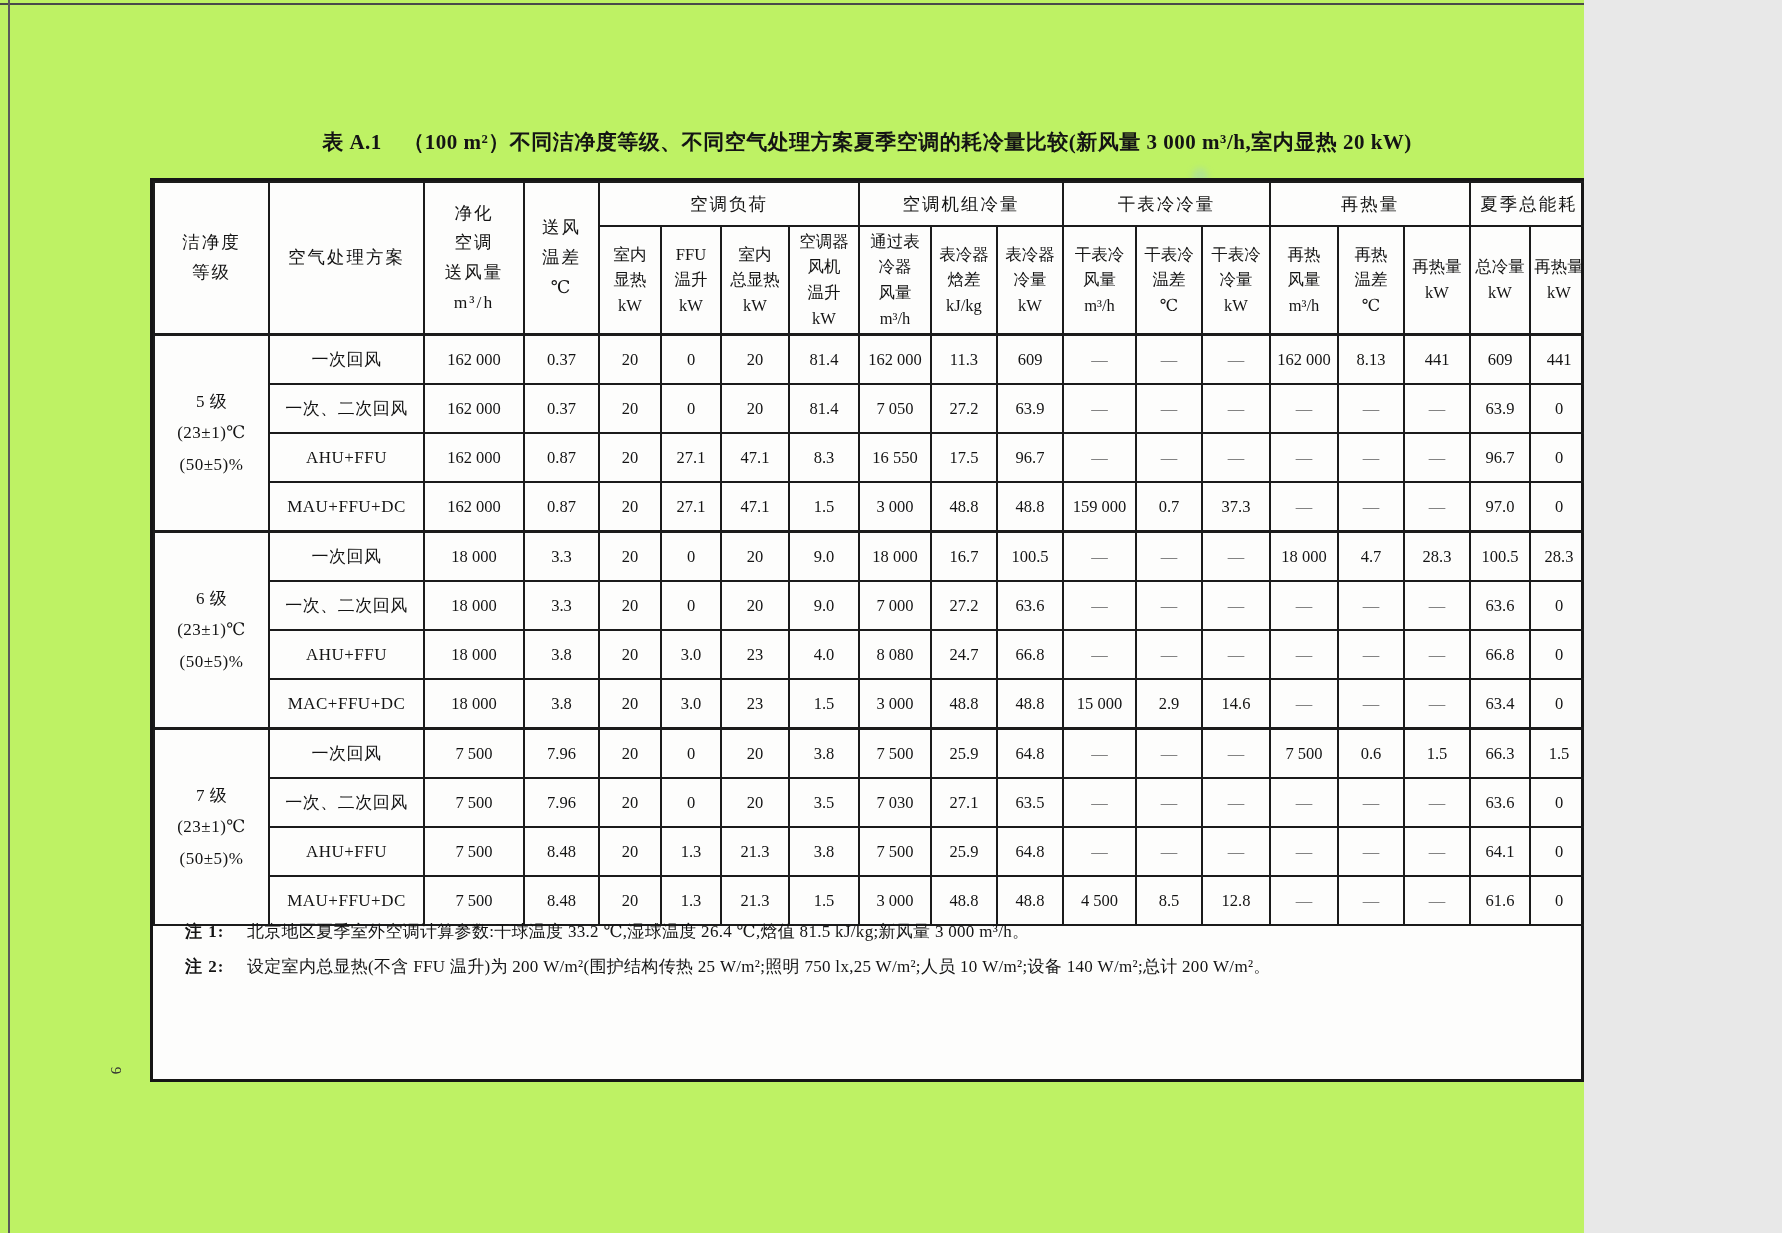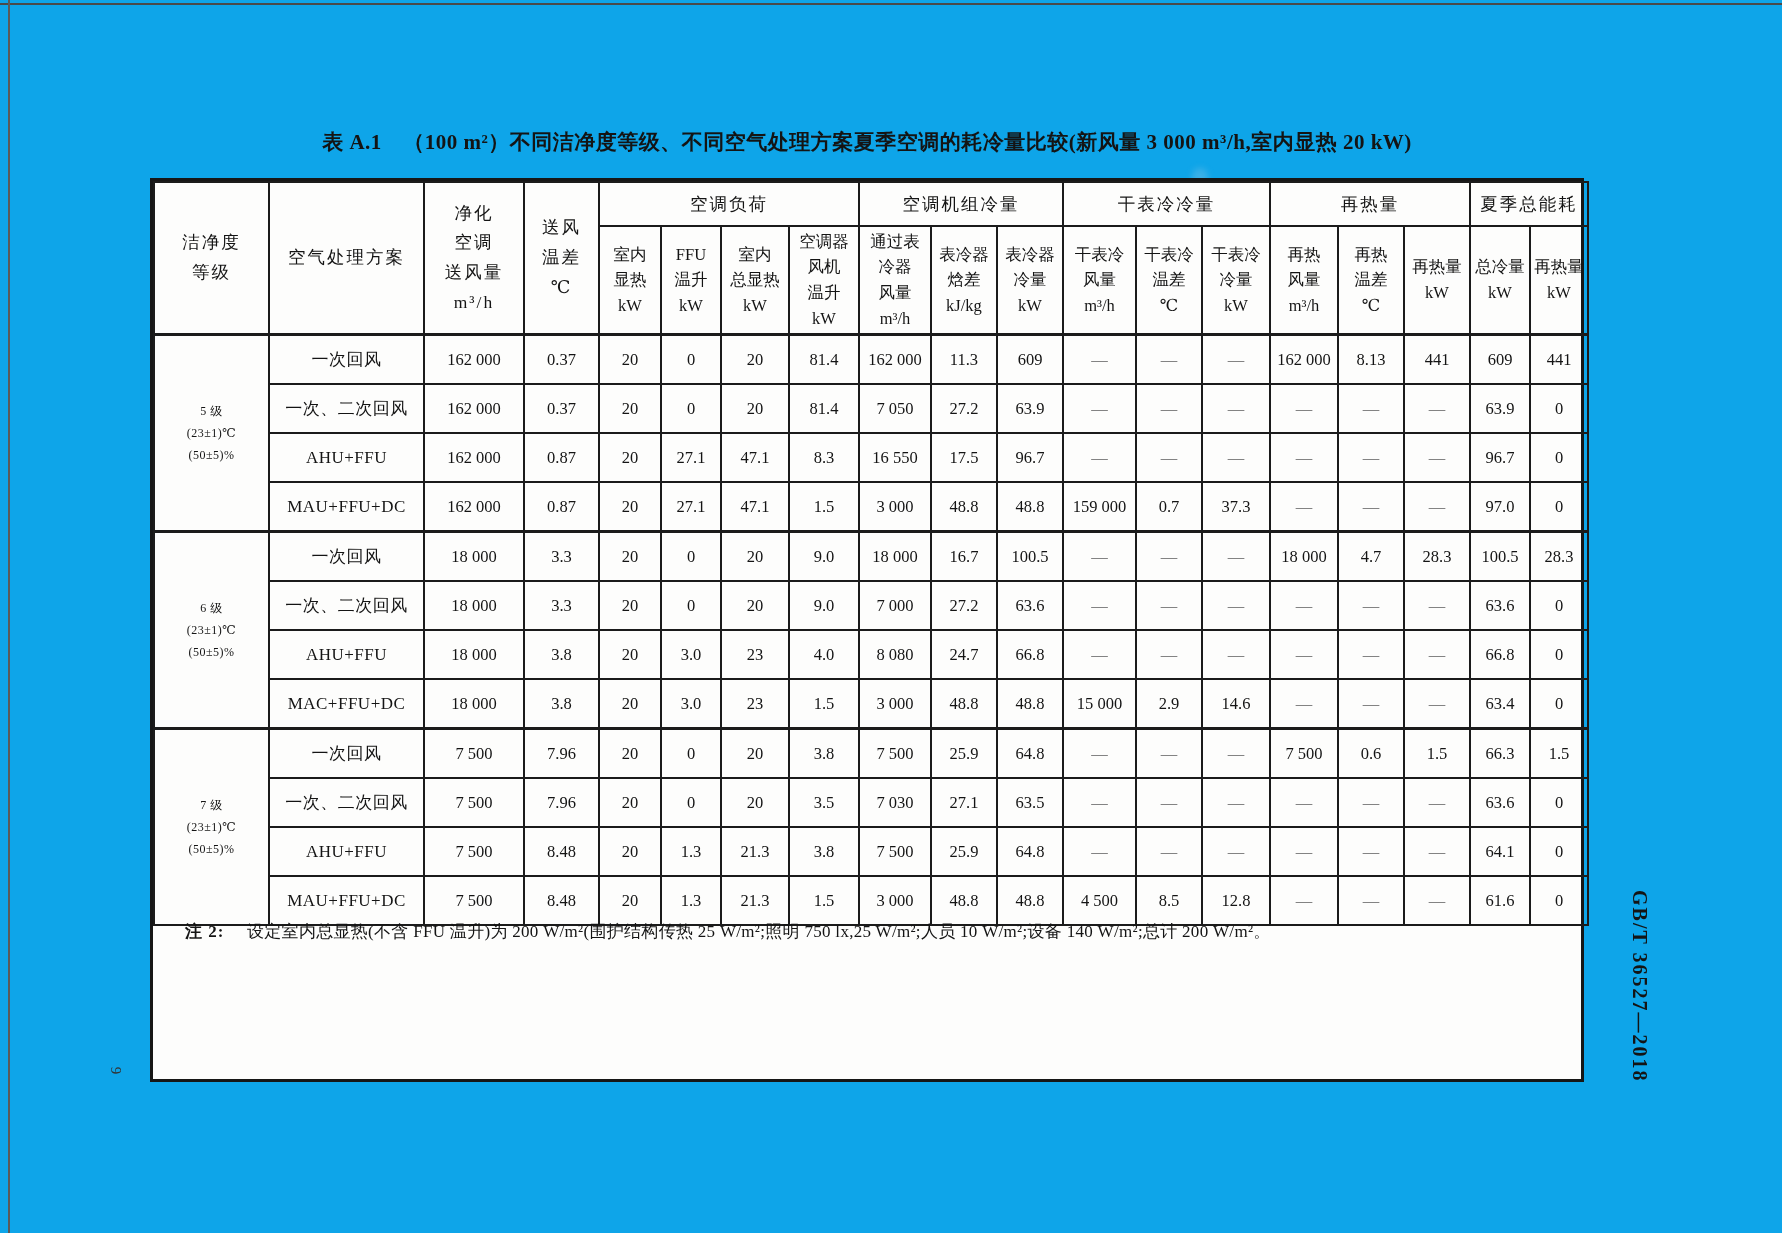--- a/index.html
+++ b/index.html
@@ -1,18 +1,18 @@
 <!DOCTYPE html>
 <html><head>
 <meta charset="utf-8">
 <style>
   html,body { margin:0; padding:0; background:#e8e8e8; }
   .page {
-    position:relative; width:1782px; height:1233px;
-    background:#0ea5e9; overflow:hidden;
+    position:relative; width:1584px; height:1233px;
+    background:#bef264; overflow:hidden;
     font-family:"Liberation Serif","DejaVu Serif",serif;
     color:#141414;
   }
   
   .edge-top  { position:absolute; left:0; top:3px;  width:1782px; height:2px; background:#4a4a4a; }
   .edge-left { position:absolute; left:8px; top:0;  width:2px; height:1233px; background:#5a5a5a; }
   .smudge    { position:absolute; left:1192px; top:168px; width:16px; height:130px;
                background:rgba(150,200,228,.33); filter:blur(3px); border-radius:8px; }
 
   .doc-title {
@@ -28,21 +28,21 @@
   table.main { border-collapse:collapse; table-layout:fixed; width:100%; }
   table.main th, table.main td {
     border:2px solid #1b1b1b; padding:0 2px; text-align:center; vertical-align:middle;
     font-weight:normal; white-space:pre-line; overflow:hidden;
   }
   thead tr.group-row th { height:42px; font-size:17.5px; letter-spacing:2px; }
   thead tr.sub-row   th { height:106px; font-size:16.5px; line-height:1.55; }
   thead th.fixed        { font-size:17px; line-height:1.7; letter-spacing:1px; }
   thead tr.sub-row th, thead th.fixed { border-bottom-width:3px; }
   tbody td { height:47px; font-size:16.5px; }
-  tbody td.lvl    { font-size:12px; line-height:1.85; letter-spacing:.5px; }
+  tbody td.lvl    { font-size:17px; line-height:1.85; letter-spacing:.5px; }
   tbody td.scheme { font-size:17px; letter-spacing:.5px; }
   tbody tr.group-start td { border-top-width:3px; }
   tbody td.dash { color:#6e6e6e; }
 
   .notes {
     position:absolute; left:0; right:0; top:716px; bottom:0;
     padding:20px 26px 0 32px; box-sizing:border-box;
   }
   .note { display:flex; align-items:flex-start; margin-bottom:5px; }
   .note .nlabel { font-weight:bold; font-size:17px; width:62px; flex:none; line-height:30px; letter-spacing:1px; }
@@ -404,20 +404,24 @@
             <td class="dash">—</td>
             <td class="dash">—</td>
             <td>61.6</td>
             <td>0</td>
           </tr>
         </tbody>
     </table>
 
     <div class="notes">
         <div class="note">
+          <span class="nlabel">注 1:</span>
+          <span class="ntext">北京地区夏季室外空调计算参数:干球温度 33.2 ℃,湿球温度 26.4 ℃,焓值 81.5 kJ/kg;新风量 3 000 m³/h。</span>
+        </div>
+        <div class="note">
           <span class="nlabel">注 2:</span>
           <span class="ntext">设定室内总显热(不含 FFU 温升)为 200 W/m²(围护结构传热 25 W/m²;照明 750 lx,25 W/m²;人员 10 W/m²;设备 140 W/m²;总计 200 W/m²。</span>
         </div>
       </div>
   </div>
 
   <div class="side-label">GB/T 36527—2018</div>
   <div class="page-num">9</div>
 </div>
 

